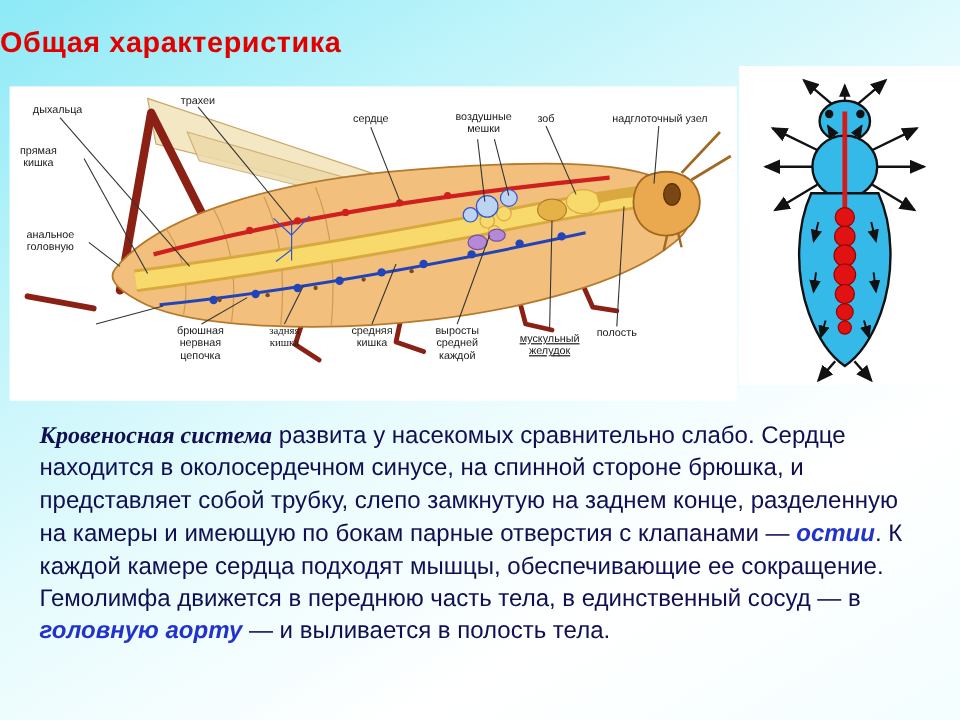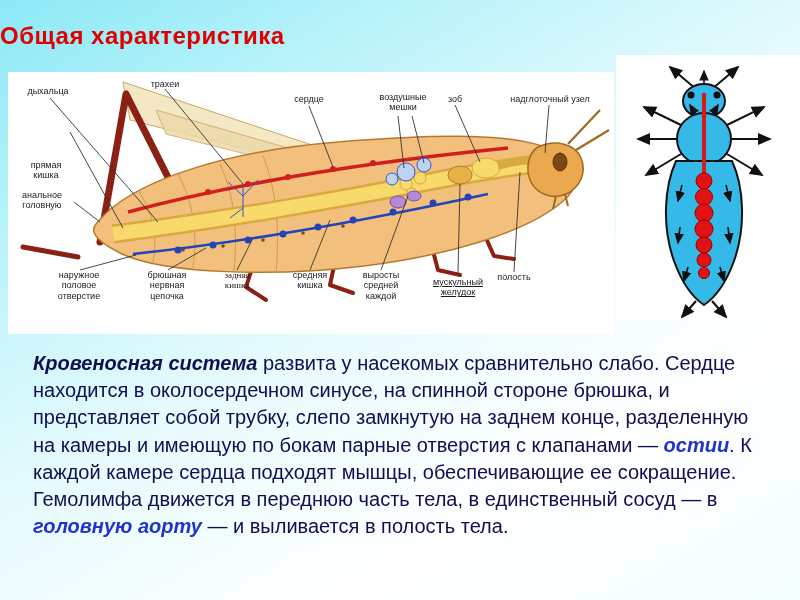--- a/index.html
+++ b/index.html
@@ -25,21 +25,21 @@
   .panel-main svg, .panel-side svg { display:block; width:100%; height:100%; }
   .dlabel {
     position:absolute; font-size:9px; line-height:1.15; color:#1a1a1a;
     text-align:center; font-family:"Liberation Sans", sans-serif;
   }
   .bodytext {
     position:absolute; left:33px; top:350px; width:738px;
     font-size:20px; line-height:1.36; color:#0f0f52;
   }
   .bodytext p { margin:0; }
-  .lead { font-weight:bold; font-style:italic; }
+  .lead { font-weight:bold; font-style:italic;font-family:Liberation Serif, serif; }
   .term { color:#2233cc; font-style:italic; font-weight:600; }
 </style>
 </head>
 <body>
 
 <div class="slide">
 
   <div class="title">Общая характеристика</div>
 
   <div class="panel-main">
@@ -157,23 +157,22 @@
       </g>
     </svg>
   </div>
 
   <div class="dlabel" style="left:16px;  top:86px;  width:64px;">дыхальца</div>
   <div class="dlabel" style="left:142px; top:79px;  width:46px;">трахеи</div>
   <div class="dlabel" style="left:286px; top:94px;  width:46px;">сердце</div>
   <div class="dlabel" style="left:370px; top:92px;  width:66px;">воздушные мешки</div>
   <div class="dlabel" style="left:440px; top:94px;  width:30px;">зоб</div>
   <div class="dlabel" style="left:498px; top:94px;  width:104px;">надглоточный узел</div>
-  <div class="dlabel" style="left:22px;  top:120px; width:48px;margin-top:40px;">прямая кишка</div>
+  <div class="dlabel" style="left:8px;  top:120px; width:48px;">прямая кишка</div>
   <div class="dlabel" style="left:12px;  top:190px; width:60px;">анальное головную</div>
-  <div class="dlabel" style="left:46px;  top:270px; width:66px;">наружное половое отверстие</div>
   <div class="dlabel" style="left:138px; top:270px; width:58px;">брюшная нервная цепочка</div>
   <div class="dlabel" style="left:214px; top:270px; width:46px;font-family:Liberation Serif, serif;">задняя кишка</div>
   <div class="dlabel" style="left:284px; top:270px; width:52px;">средняя кишка</div>
   <div class="dlabel" style="left:352px; top:270px; width:58px;">выросты средней каждой</div>
   <div class="dlabel" style="left:424px; top:277px; width:68px;text-decoration:underline;">мускульный желудок</div>
   <div class="dlabel" style="left:486px; top:272px; width:56px;">полость</div>
 
   <div class="panel-side">
     <svg viewBox="0 0 184 266">
       <defs>

